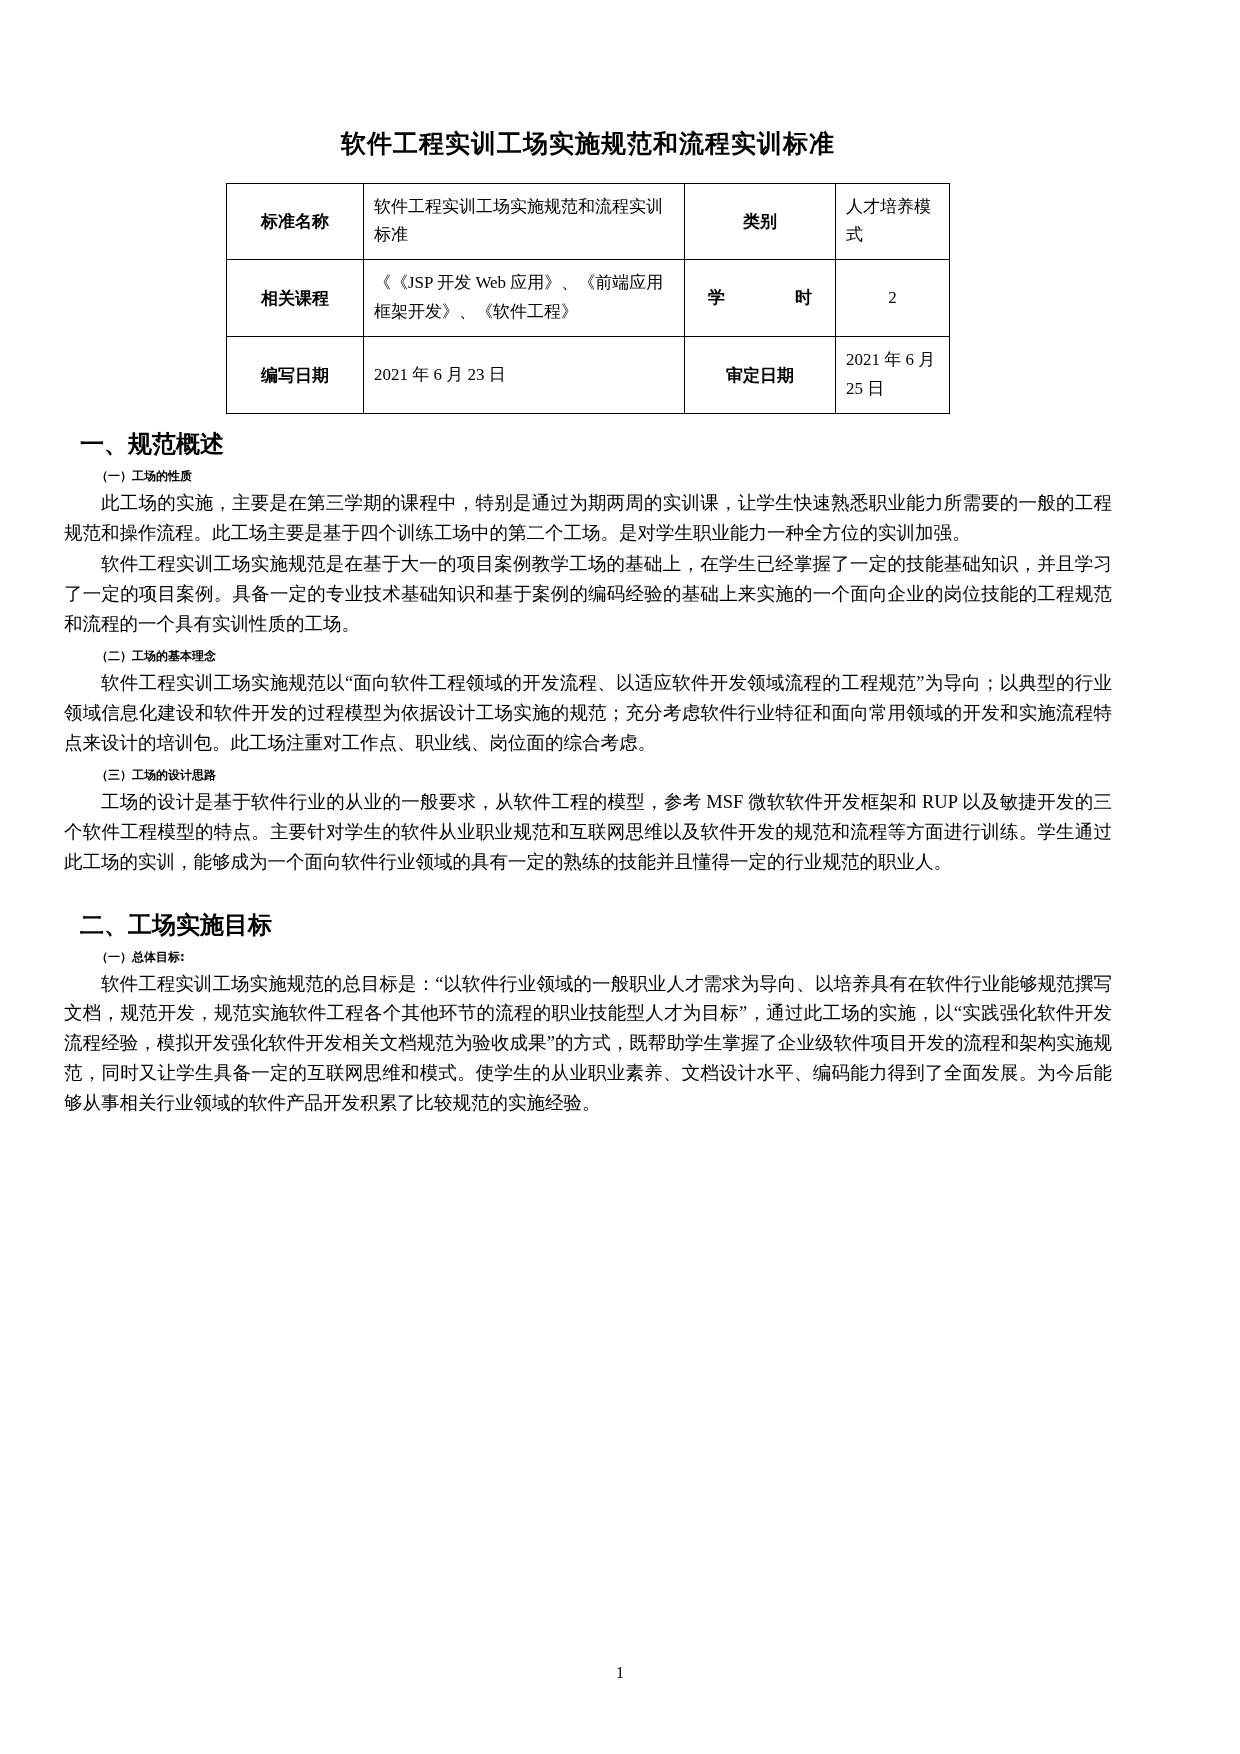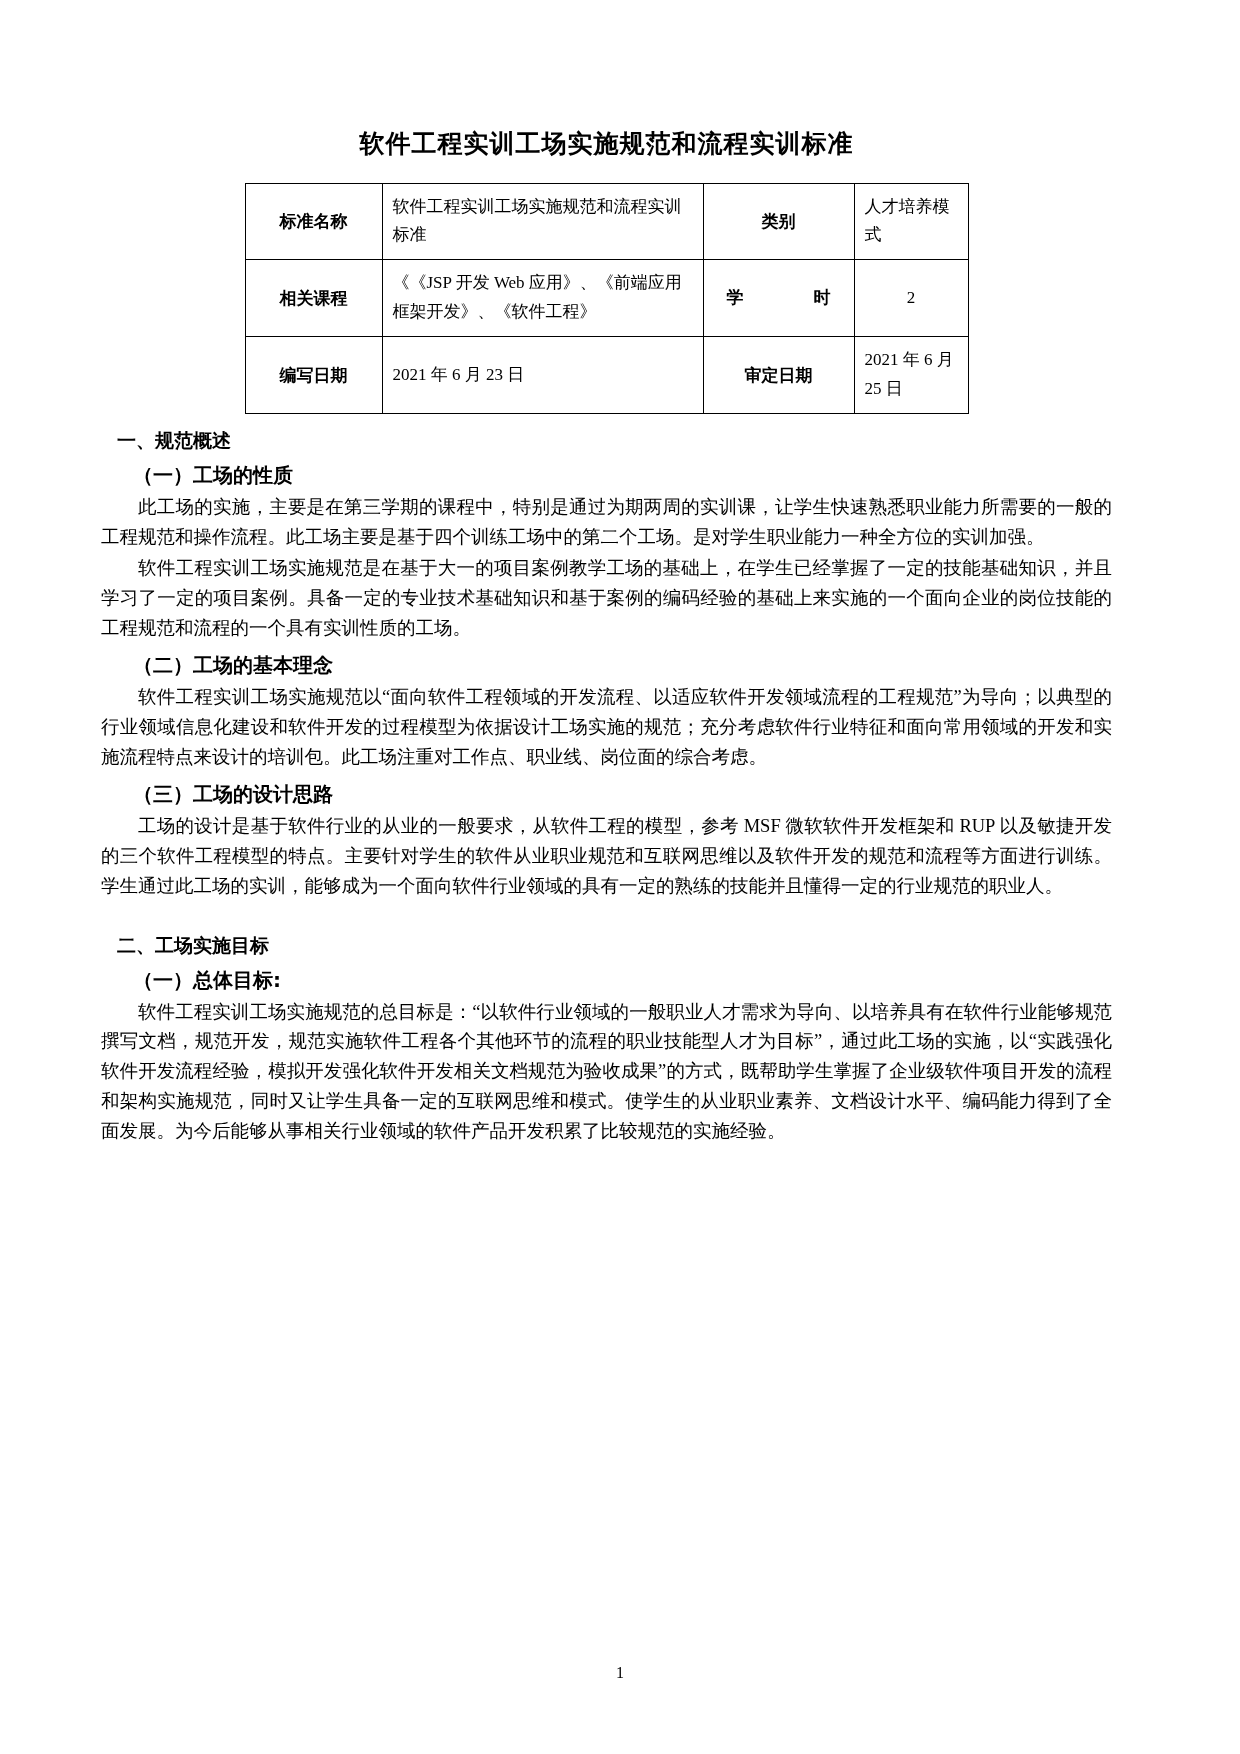--- a/index.html
+++ b/index.html
@@ -12,21 +12,21 @@
     height: 1754px;
     font-family: "Liberation Serif", "DejaVu Serif", serif;
     color: #000000;
     position: relative;
   }
   .page {
     position: relative;
     width: 1240px;
     height: 1754px;
     box-sizing: border-box;
-    padding: 128px 128px 60px 101px;
+    padding: 128px 128px 60px 64px;
   }
   .doc-title {
     text-align: center;
     font-family: "DejaVu Sans", "Liberation Sans", sans-serif;
     font-weight: bold;
     font-size: 25px;
     letter-spacing: 1px;
     margin: 0 0 22px 0;
     line-height: 1.3;
   }
@@ -65,28 +65,28 @@
   }
   td.val-w {
     width: 300px;
   }
   td.lbl2 {
     width: 130px;
   }
   h2.sec {
     font-family: Liberation Serif, serif;
     font-weight: bold;
-    font-size: 19px;
+    font-size: 24px;
     margin: 14px 0 6px 0;
     text-indent: 16px;
   }
   h3.sub {
     font-family: "DejaVu Sans", "Liberation Sans", sans-serif;
     font-weight: bold;
-    font-size: 20px;
+    font-size: 12px;
     margin: 8px 0 4px 0;
     text-indent: 32px;
   }
   p.para {
     font-size: 18.5px;
     line-height: 1.62;
     margin: 0 0 1px 0;
     text-align: justify;
     text-justify: inter-ideograph;
     text-indent: 2em;

